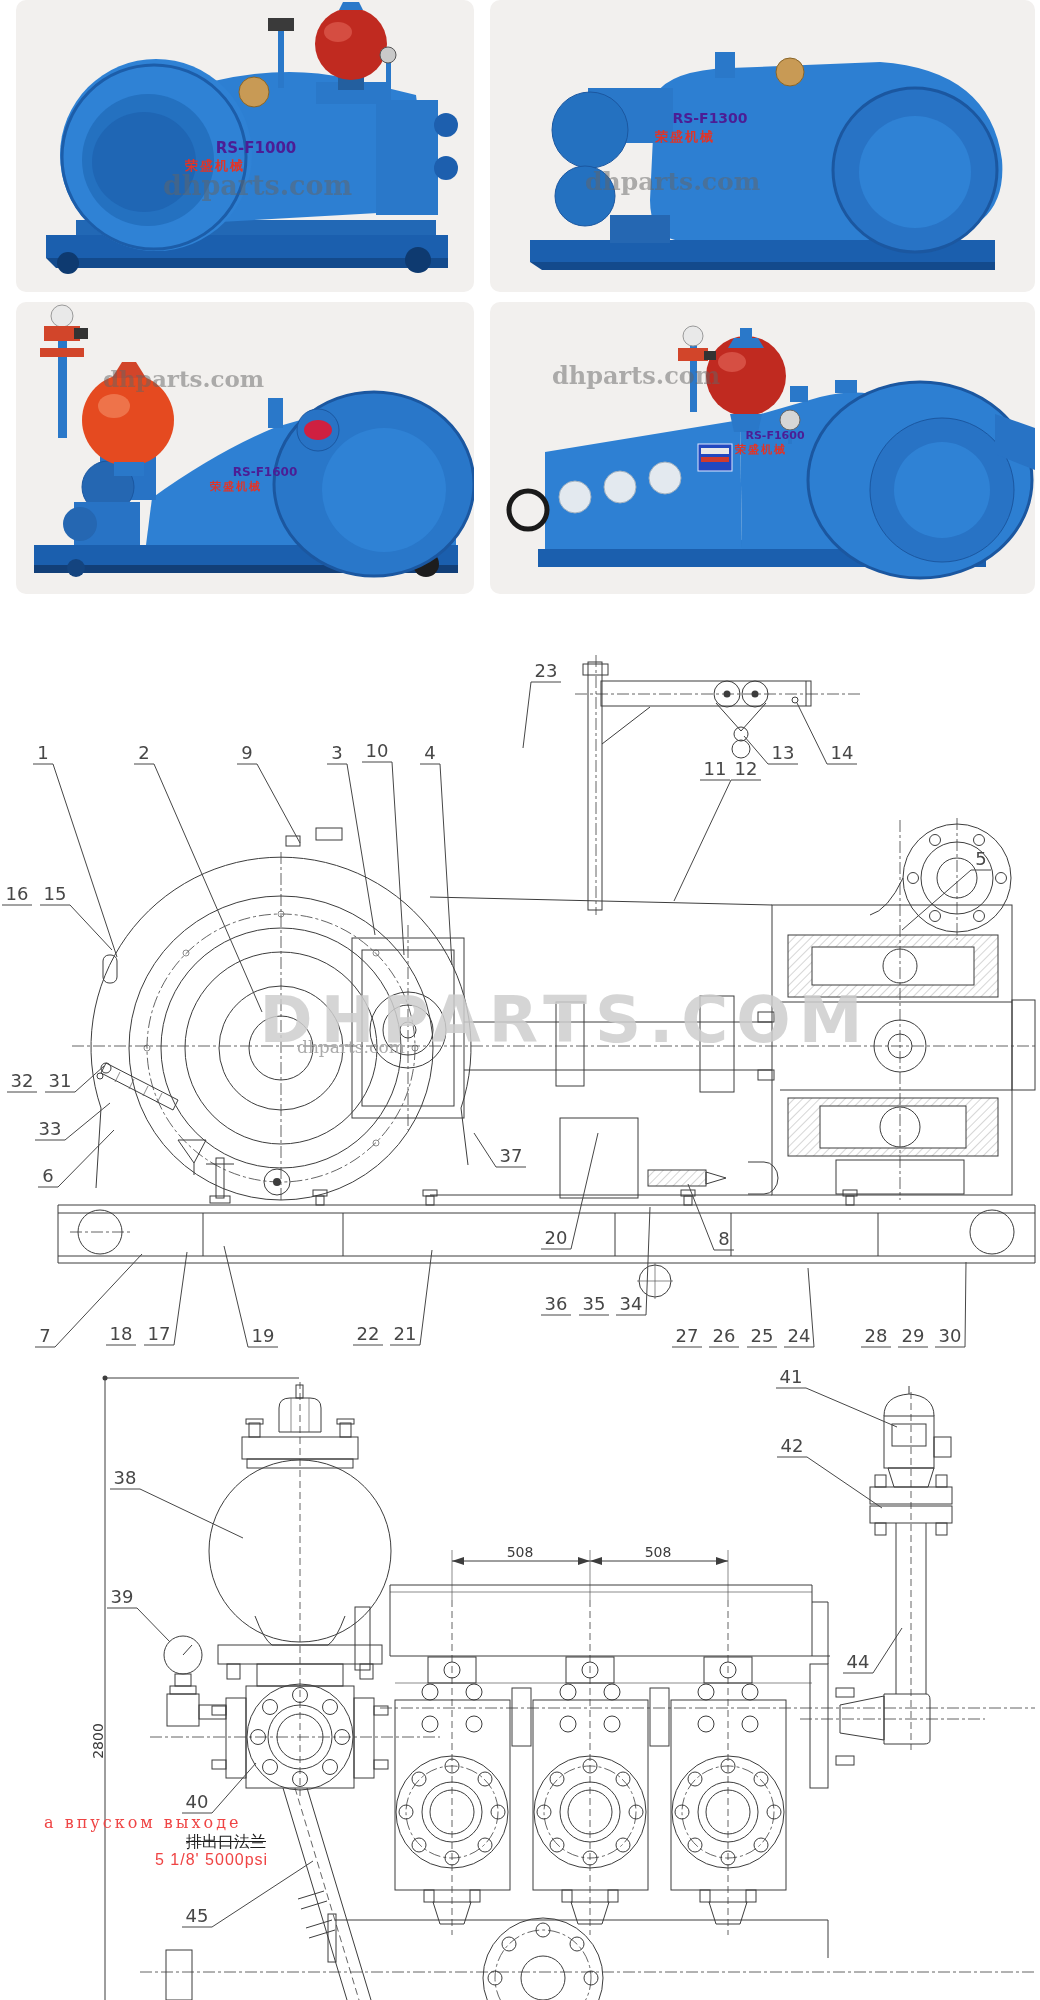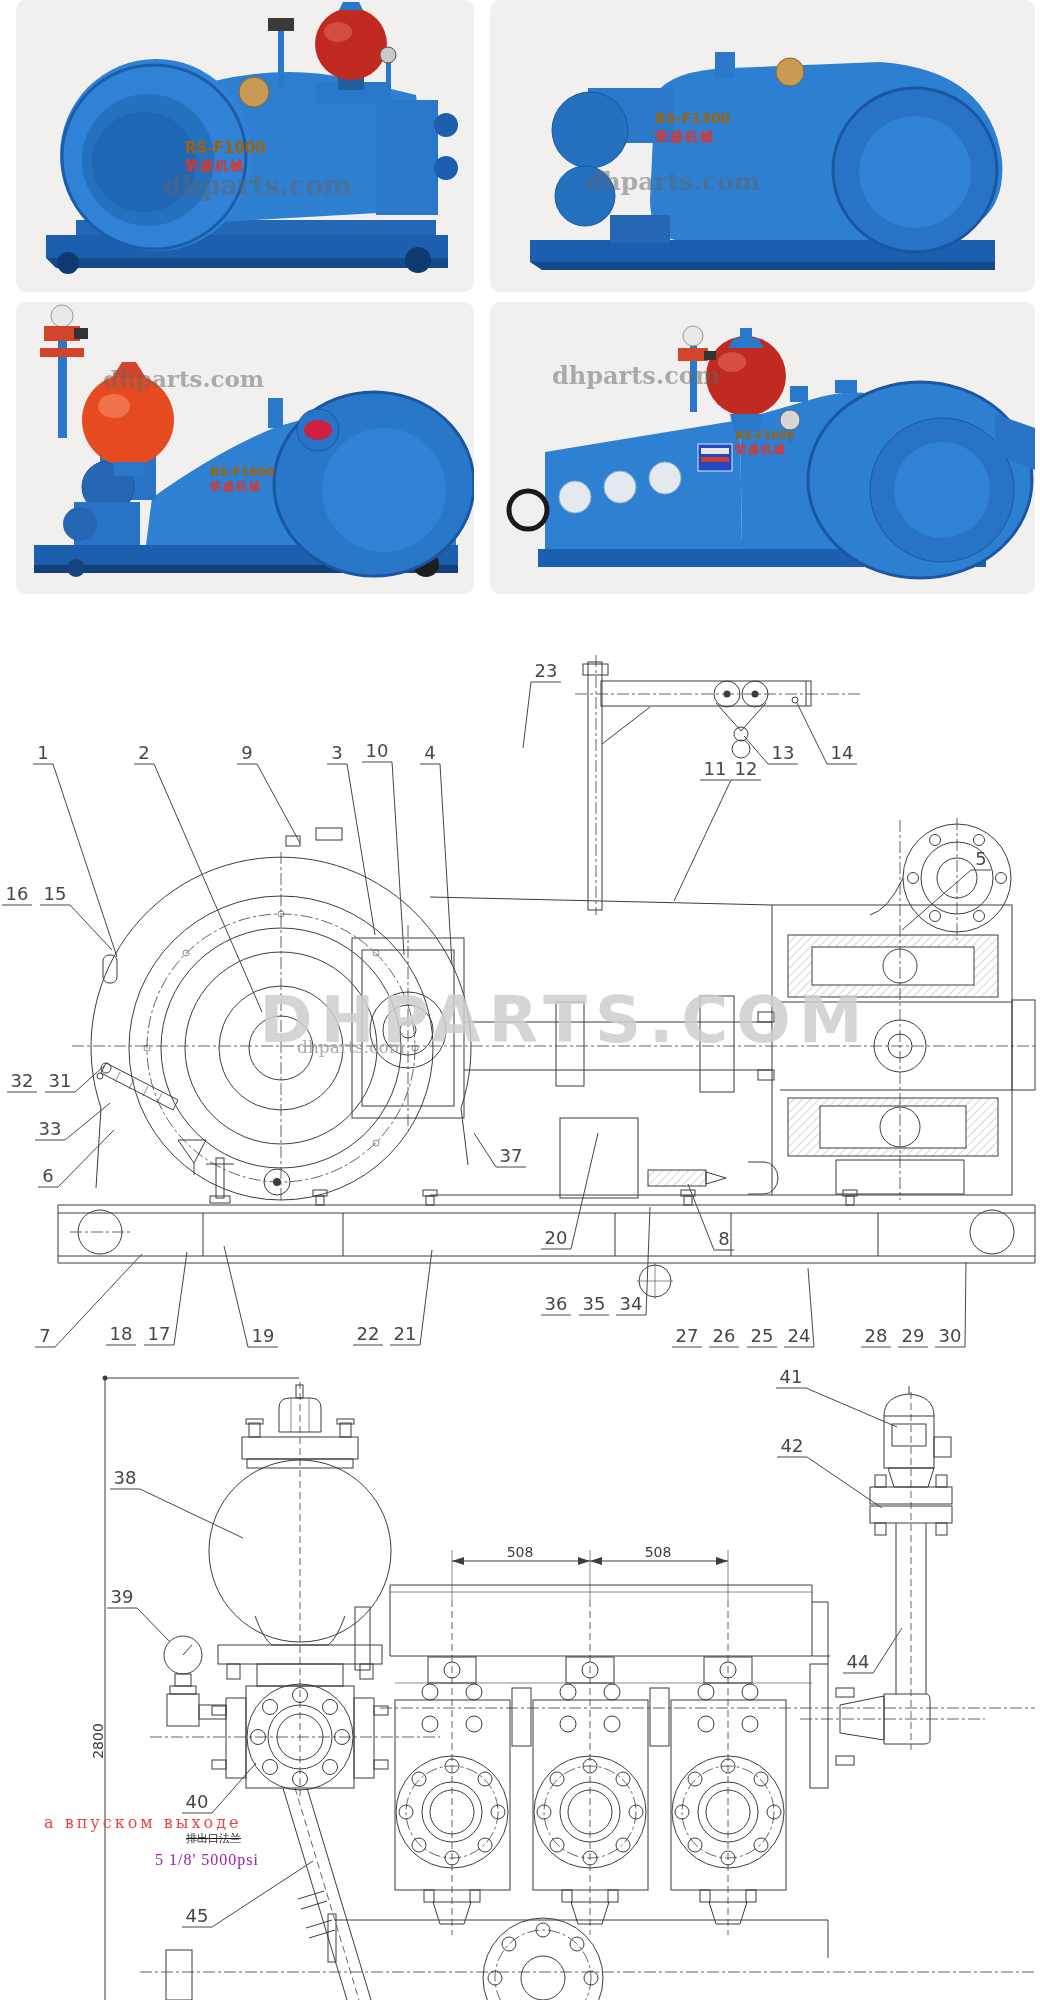--- a/index.html
+++ b/index.html
@@ -1,27 +1,27 @@
 <!DOCTYPE html>
 <html><head>
 <meta charset="utf-8">
 <style>
   html,body{margin:0;padding:0;background:#fff}
   .page{position:relative;width:1040px;height:2000px;background:#fff;overflow:hidden;
         font-family:"DejaVu Sans",sans-serif}
   .photo-card{position:absolute;background:#f2f0ee;border-radius:10px;overflow:hidden}
   .photo-card svg{display:block}
   .overlay{position:absolute;pointer-events:none;line-height:1.15}
-  .model-text{color:#a16207;font-weight:700;text-align:left;white-space:nowrap}
+  .model-text{color:#4c1d95;font-weight:700;text-align:center;white-space:nowrap}
   .brand-text{color:#e23427;font-weight:700;white-space:nowrap;letter-spacing:2px}
   .wm{color:rgba(100,100,100,0.5);font-family:"DejaVu Serif",serif;font-weight:700;
       text-align:center;white-space:nowrap}
   .note-ru{font-family:"DejaVu Serif",serif;color:#ef4444;letter-spacing:3px;white-space:nowrap}
   .note-cn{color:#1c1c1c;text-decoration:line-through;white-space:nowrap}
-  .note-psi{font-family:Liberation Serif, serif;color:#a21caf;letter-spacing:1px;white-space:nowrap}
+  .note-psi{font-family:Liberation Sans, sans-serif;color:#ef4444;letter-spacing:1px;white-space:nowrap}
   .dim{position:absolute;color:#3c3c3c;font-size:14px;text-align:center;white-space:nowrap}
   .dim-vert{transform:rotate(-90deg)}
   .ln{stroke:#3d3d3d;stroke-width:1;fill:none}
   .lnthin{stroke:#5a5a5a;stroke-width:0.7;fill:none}
   .cl{stroke:#3d3d3d;stroke-width:0.8;fill:none;stroke-dasharray:12 3 3 3}
   .dash{stroke:#3d3d3d;stroke-width:0.8;fill:none;stroke-dasharray:7 4}
   .fillw{fill:#fff}
   .callout-num{font:18px "DejaVu Sans",sans-serif;fill:#474747}
   .callout-line{stroke:#474747;stroke-width:1;fill:none}
   .wm-large{font-family:"DejaVu Sans",sans-serif;font-weight:700;fill:#cecece;opacity:.85;letter-spacing:8px}
@@ -146,21 +146,21 @@
         <rect x="214" y="49" width="12" height="9" fill="#333"></rect>
         <circle cx="300" cy="118" r="10" fill="#d6d6d6" stroke="#666"></circle>
         <rect x="298" y="128" width="4" height="14" fill="#2a78c9"></rect>
         <rect x="208" y="142" width="34" height="27" fill="#2148c0" stroke="#dfe5ff"></rect>
         <rect x="211" y="146" width="28" height="6" fill="#e8e8e8"></rect>
         <rect x="211" y="155" width="28" height="5" fill="#cf3b2e"></rect>
       </g>
     </svg>
   </div>
 
-  <div class="overlay model-text" style="left:185px;top:140px;width:130px;font-size:15px">RS-F1000</div>
+  <div class="overlay model-text" style="left:191px;top:140px;width:130px;font-size:15px">RS-F1000</div>
   <div class="overlay brand-text" style="left:185px;top:159px;width:130px;font-size:13px">荣盛机械</div>
   <div class="overlay wm" style="left:160px;top:170px;width:195px;font-size:27px">dhparts.com</div>
 
   <div class="overlay model-text" style="left:655px;top:110px;width:110px;font-size:14px">RS-F1300</div>
   <div class="overlay brand-text" style="left:655px;top:130px;width:110px;font-size:13px">荣盛机械</div>
   <div class="overlay wm" style="left:585px;top:168px;width:170px;font-size:25px">dhparts.com</div>
 
   <div class="overlay model-text" style="left:210px;top:466px;width:110px;font-size:12px">RS-F1600</div>
   <div class="overlay brand-text" style="left:210px;top:481px;width:110px;font-size:11px">荣盛机械</div>
   <div class="overlay wm" style="left:103px;top:366px;width:150px;font-size:23px">dhparts.com</div>
@@ -652,16 +652,16 @@
       <text x="197" y="1922" text-anchor="middle" class="callout-num">45</text>
       <line x1="182" y1="1927" x2="212" y2="1927" class="callout-line"></line>
       <line x1="212" y1="1927" x2="313" y2="1861" class="callout-line"></line>
     </svg>
 
   <div class="dim" style="left:495px;top:1544px;width:50px">508</div>
   <div class="dim" style="left:633px;top:1544px;width:50px">508</div>
   <div class="dim dim-vert" style="left:68px;top:1734px;width:58px;height:14px">2800</div>
 
   <div class="overlay note-ru" style="left:44px;top:1814px;font-size:16px">а впуском выходе</div>
-  <div class="overlay note-cn" style="left:186px;top:1833px;font-size:11px">排出口法兰</div>
+  <div class="overlay note-cn" style="left:186px;top:1833px;font-size:16px">排出口法兰</div>
   <div class="overlay note-psi" style="left:155px;top:1851px;font-size:16px">5 1/8' 5000psi</div>
 
 </div>
 
 </body></html>

